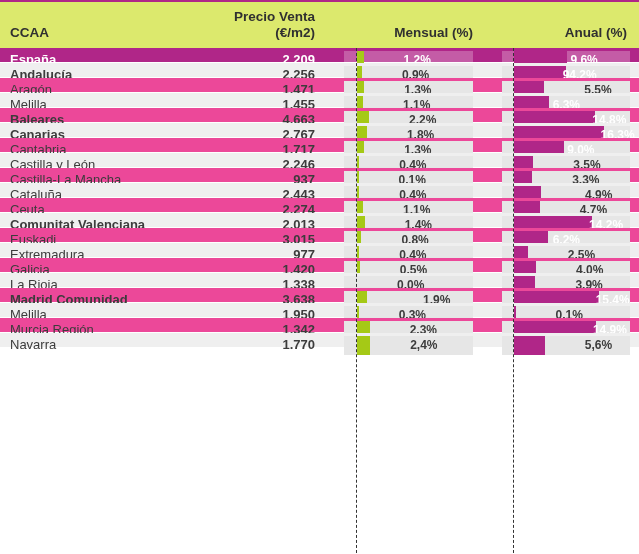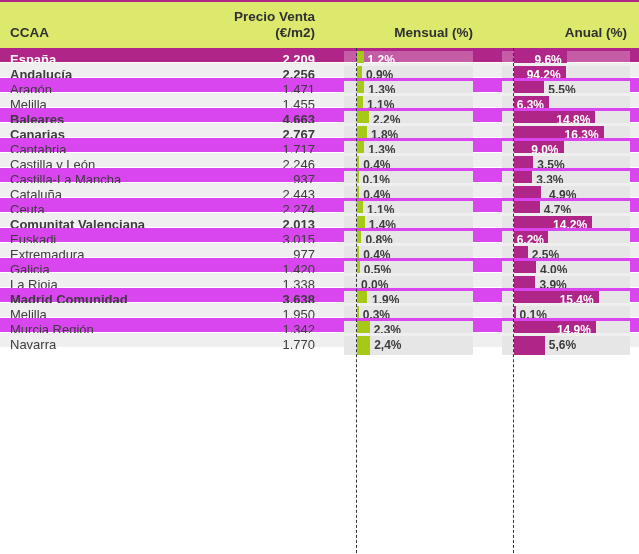--- a/index.html
+++ b/index.html
@@ -11,35 +11,35 @@
   .app{position:relative; width:639px; height:554px; background:#ffffff; overflow:hidden;}
   .header{position:absolute; left:0; top:0; width:639px; height:48px;
     background:var(--header-bg); border-top:2px solid var(--magenta); box-sizing:border-box;}
   .header div{color:#303030; font-weight:bold; font-size:13.5px; line-height:16px;}
   .h-ccaa{position:absolute; left:10px; bottom:7px;}
   .h-price{position:absolute; right:324px; bottom:7px; text-align:right;}
   .h-monthly{position:absolute; right:166px; bottom:7px;}
   .h-annual{position:absolute; right:12px; bottom:7px;}
   .body{position:absolute; left:0; top:48px; width:639px;}
   .row{position:relative; width:639px; height:15px; box-sizing:border-box; border-bottom:1px solid #ffffff;}
-  .row.white{background:#d946ef;}
+  .row.white{background:#ec4899;}
   .row.gray{background:var(--row-alt);}
   .row.highlight{background:var(--magenta);}
   .r-name{position:absolute; left:10px; top:0; line-height:24px; font-size:13px; color:var(--text-dark);}
-  .r-price{position:absolute; right:324px; top:0; width:140px; text-align:right; line-height:24px; font-size:13px; color:var(--text-dark);}
+  .r-price{position:absolute; right:324px; top:0; width:140px; text-align:right; line-height:24px; font-size:13px; color:var(--text-dark);font-weight:bold;}
   .row.bold .r-name, .row.bold .r-price{font-weight:bold;}
   .row.highlight .r-name, .row.highlight .r-price{color:#ffffff; font-weight:bold;}
   .track{position:absolute; top:3px; height:19px; background:var(--track);}
   .track-m{left:344px; width:129px;}
   .track-a{left:502px; width:128px;}
   .row.highlight .track{background:rgba(255,255,255,0.25);}
   .bar{position:absolute; top:3px; height:19px;}
   .bar-m{left:357px; background:var(--green);}
   .bar-a{left:514px; background:var(--magenta);}
-  .label{position:absolute; top:0; line-height:25px; font-size:12px; font-weight:bold; color:var(--text-dark); white-space:nowrap;}
+  .label{position:absolute; top:0; line-height:25px; font-size:12px; font-weight:bold; color:var(--text-dark); white-space:nowrap;margin-left:36px;}
   .row.highlight .label{color:#ffffff;}
   .label.inside{color:#ffffff; text-align:right;}
   .axis{position:absolute; top:48px; height:505px; width:0; border-left:1px dashed var(--axis); z-index:4;}
   .axis-m{left:356px;}
   .axis-a{left:513px;}
 </style>
 </head>
 <body>
 
 <div class="app">
@@ -211,21 +211,21 @@
     <div class="label label-m" style="left: 361px;">0,0%</div>
     <div class="track track-a"></div>
     <div class="bar bar-a" style="width: 21.45px;"></div>
     <div class="label label-a" style="left: 539.45px;">3,9%</div>
   </div>
       <div class="row white bold">
     <div class="r-name">Madrid Comunidad</div>
     <div class="r-price">3.638</div>
     <div class="track track-m"></div>
     <div class="bar bar-m" style="width: 10.45px;"></div>
-    <div class="label label-m" style="left: 372px;">1,9%</div>
+    <div class="label label-m" style="left: 387px;">1,9%</div>
     <div class="track track-a"></div>
     <div class="bar bar-a" style="width: 84.7px;"></div>
     <div class="label label-a inside" style="left: 514px; width: 79.7px;">15,4%</div>
   </div>
       <div class="row gray">
     <div class="r-name">Melilla</div>
     <div class="r-price">1.950</div>
     <div class="track track-m"></div>
     <div class="bar bar-m" style="width: 1.65px;"></div>
     <div class="label label-m" style="left: 362.65px;">0,3%</div>

